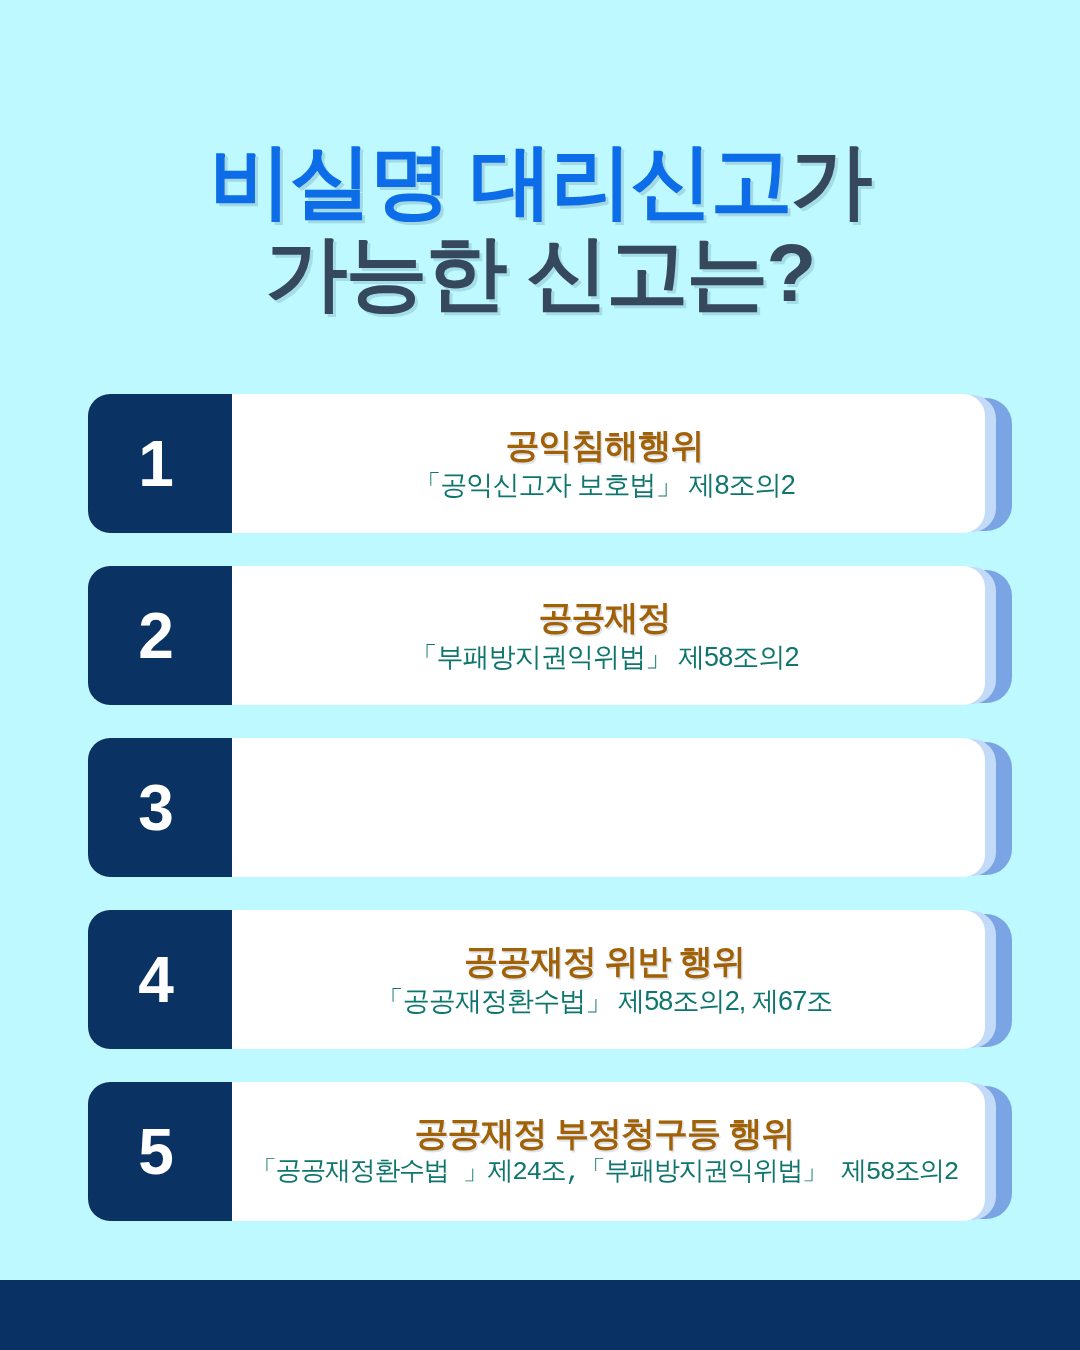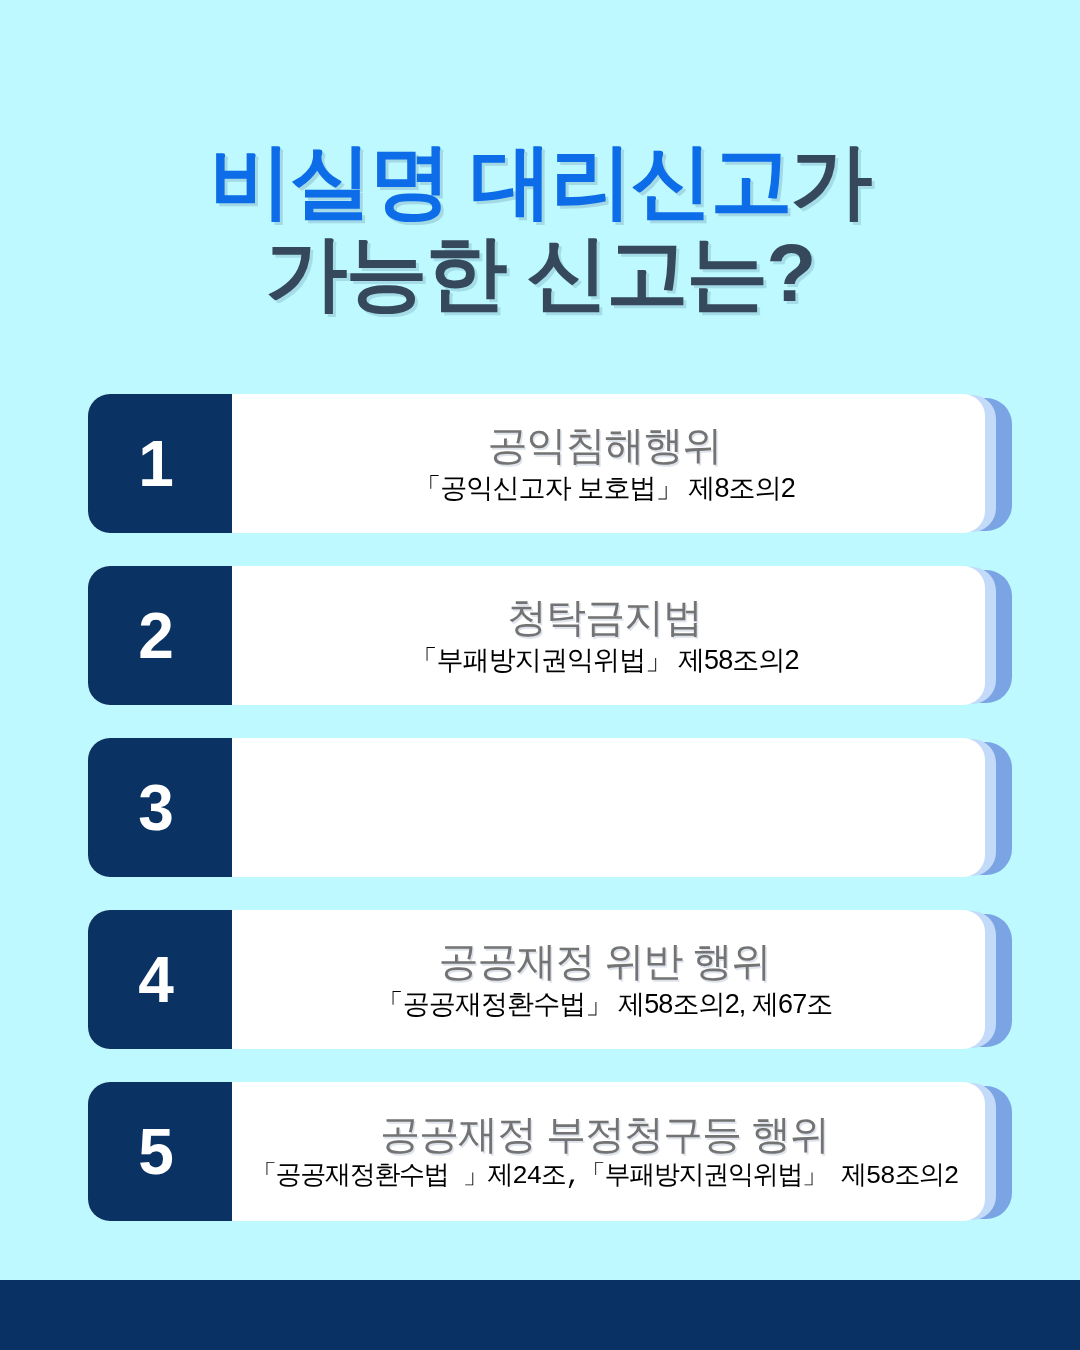--- a/index.html
+++ b/index.html
@@ -123,32 +123,32 @@
     flex: 1 1 auto;
     display: flex;
     flex-direction: column;
     align-items: center;
     justify-content: center;
     padding: 0 12px 0 4px;
     box-sizing: border-box;
   }
 
   .row-title {
-    color: #737373;
-    font-size: 40px;
-    font-weight: 400;
+    color: #a16207;
+    font-size: 34px;
+    font-weight: 700;
     letter-spacing: -1px;
     line-height: 1.15;
     white-space: nowrap;
     text-shadow: 1.5px 1.5px 0 rgba(70,100,150,0.18);
   }
 
   .row-sub {
     margin-top: 4px;
-    color: #000000;
+    color: #0f766e;
     font-size: 27px;
     font-weight: 400;
     letter-spacing: -0.9px;
     line-height: 1.2;
     white-space: nowrap;
   }
 
   .row.compact .row-sub {
     font-size: 26px;
     letter-spacing: -1.3px;
@@ -188,21 +188,21 @@
         </div>
       </div>
     </div>
 
     <div class="row">
       <div class="row-shade-back"></div>
       <div class="row-shade-mid"></div>
       <div class="row-body">
         <div class="row-badge">2</div>
         <div class="row-content">
-          <div class="row-title">청탁금지법</div>
+          <div class="row-title">공공재정</div>
           <div class="row-sub">「부패방지권익위법」 제58조의2</div>
         </div>
       </div>
     </div>
 
     <div class="row">
       <div class="row-shade-back"></div>
       <div class="row-shade-mid"></div>
       <div class="row-body">
         <div class="row-badge">3</div>

